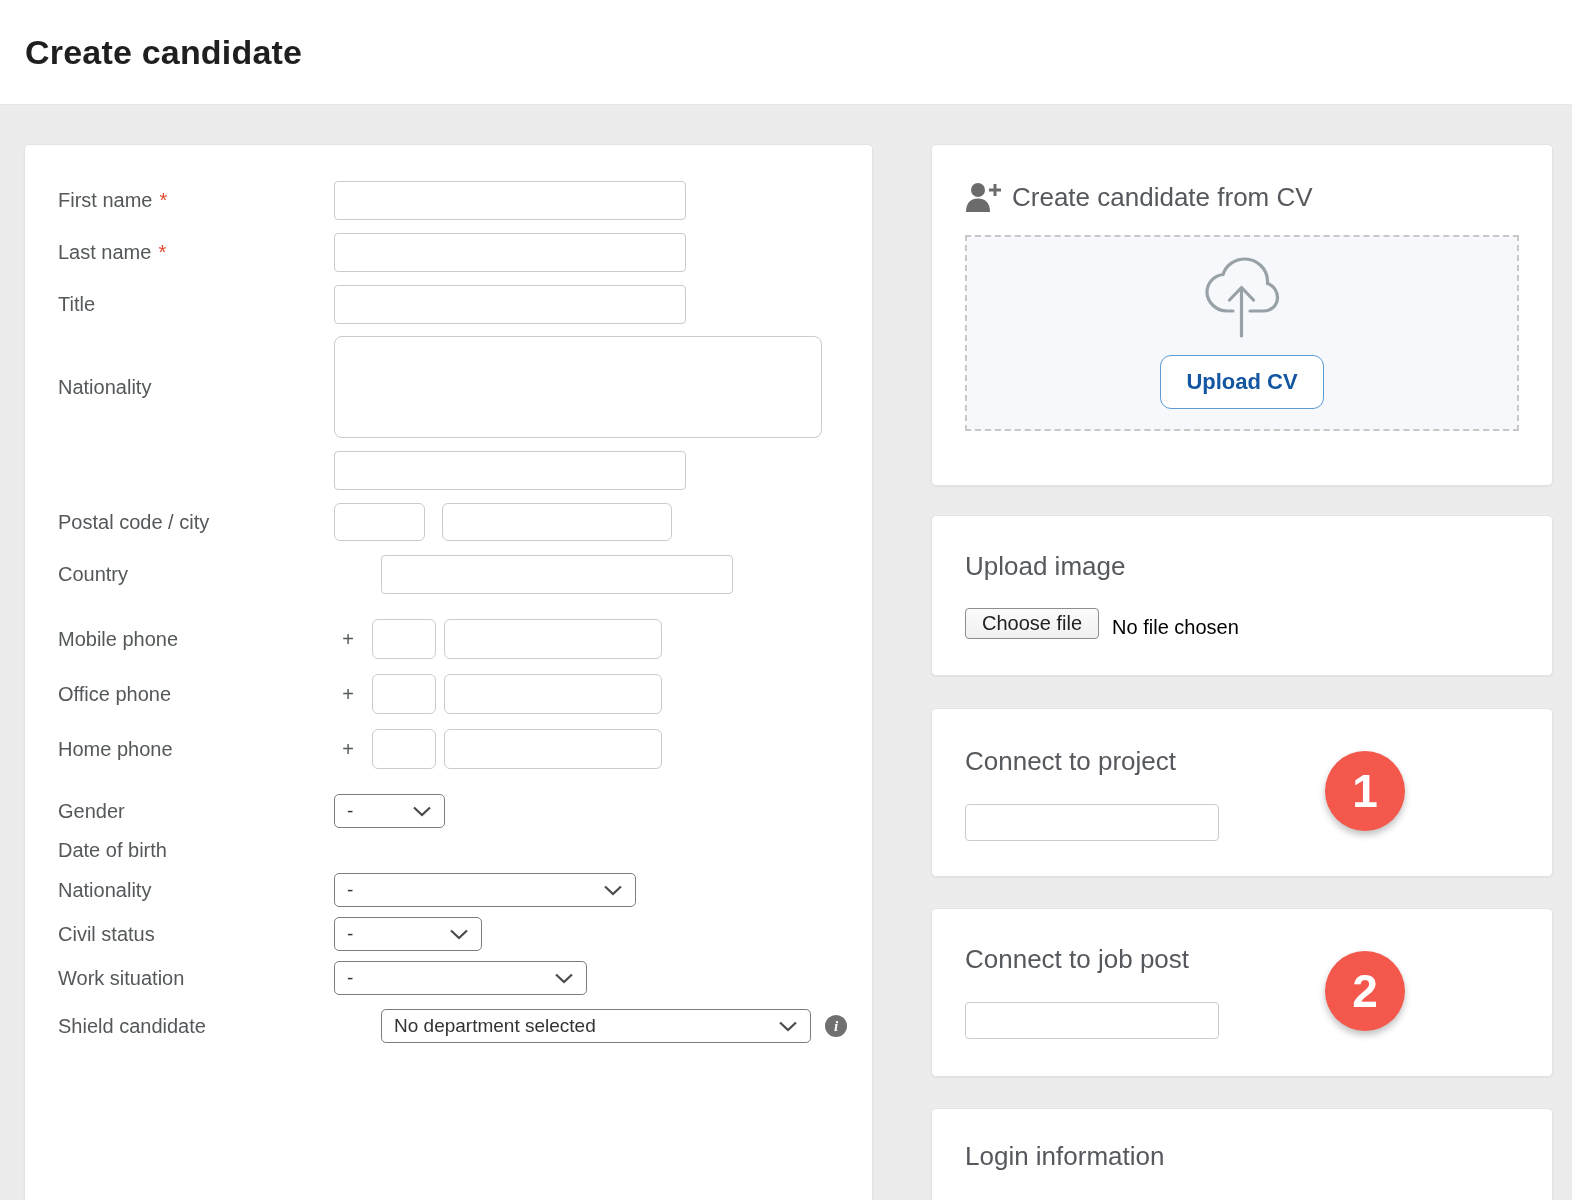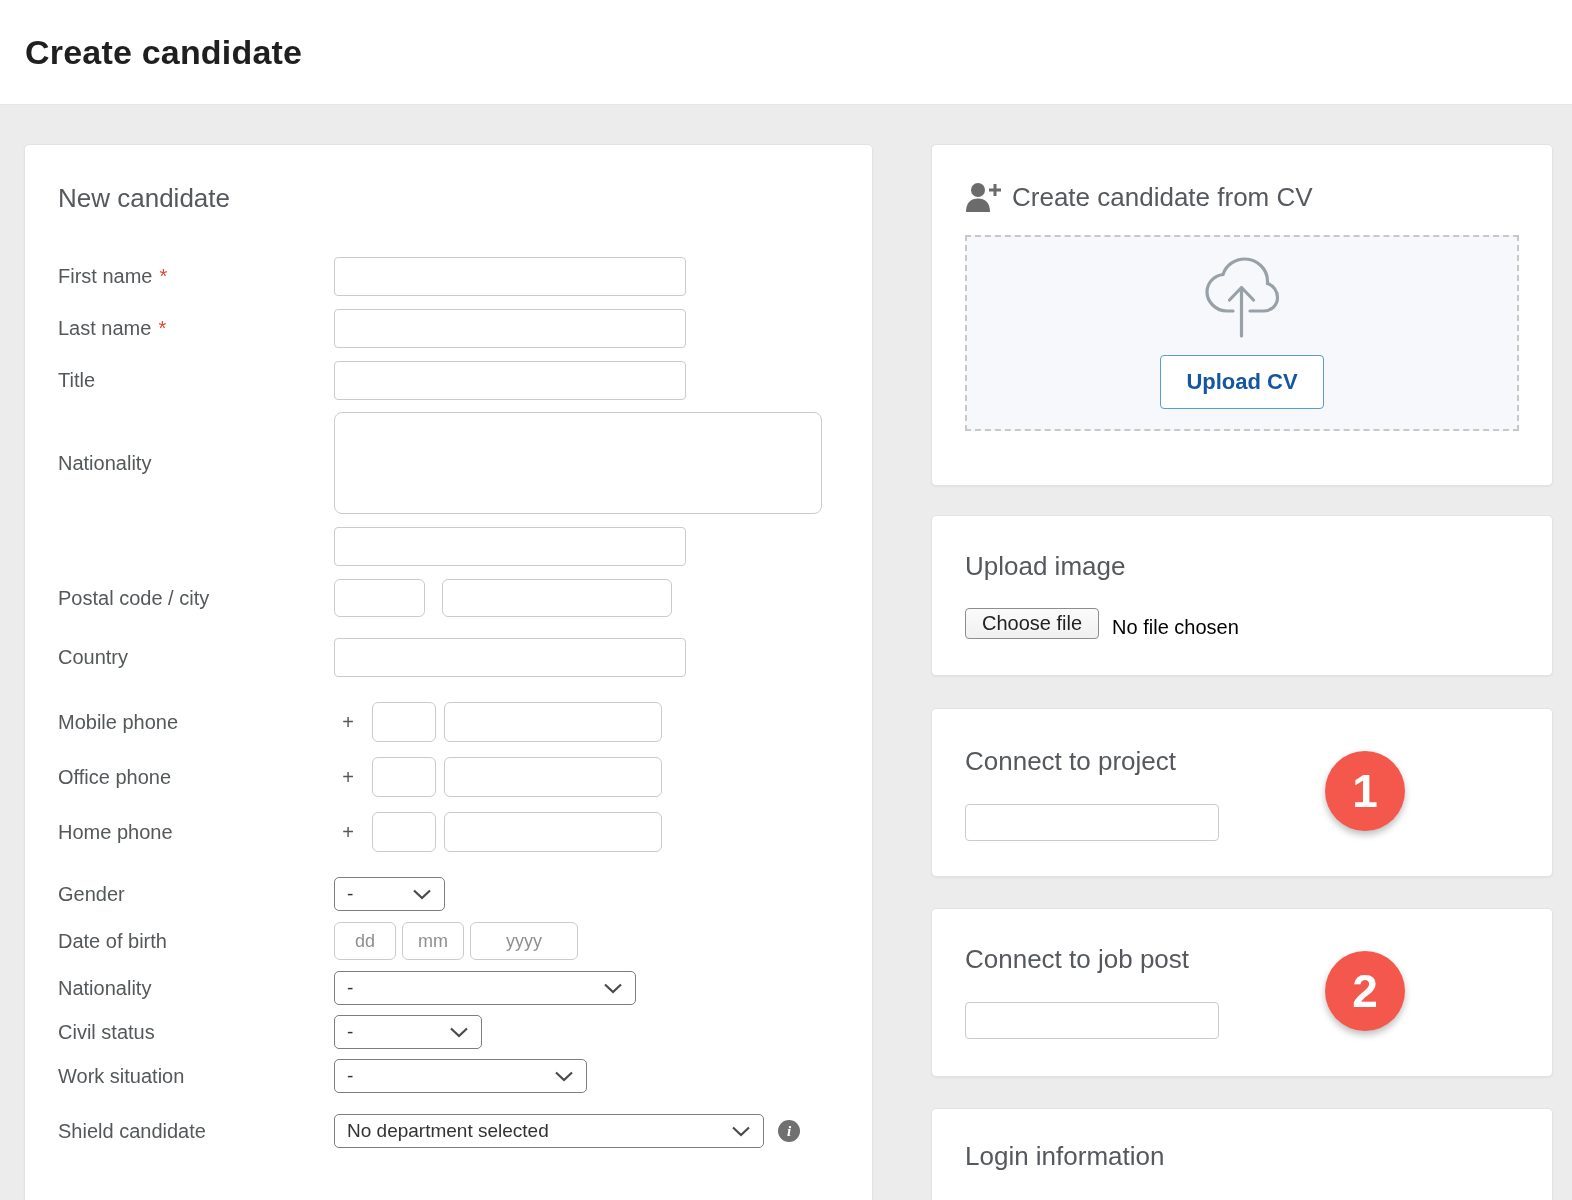--- a/index.html
+++ b/index.html
@@ -33,34 +33,34 @@
   .db { height:38px; border-radius:6px; text-align:center; }
   .sel { height:34px; background:#fff; border:1px solid #7d7d7d; border-radius:5px;
     display:flex; align-items:center; justify-content:space-between;
     padding:0 12px; font-size:19px; color:#333; cursor:default; }
   .sel svg { flex:none; margin-left:12px; }
   .info-icon { width:22px; height:22px; border-radius:50%; background:#707070; color:#fff;
     font-family:"Liberation Serif", serif; font-style:italic; font-weight:bold; font-size:15px;
     display:flex; align-items:center; justify-content:center; margin-left:14px; flex:none; }
 
   .mt13{margin-top:13px;} .mt12{margin-top:12px;} .mt30{margin-top:30px;}
-  .mt14{margin-top:21px;} .mt25{margin-top:25px;} .mt15{margin-top:15px;}
+  .mt14{margin-top:14px;gap:47px;} .mt25{margin-top:25px;} .mt15{margin-top:15px;}
   .mt11{margin-top:11px;} .mt10{margin-top:10px;} .mt26{margin-top:25px;}
 
   
   .right-card { left:931px; width:622px; }
   .cv-card { top:39px; height:342px; padding:36px 33px 0 33px; }
   .cv-head { display:flex; align-items:center; }
   .card-h { font-size:26px; color:#55585c; }
   .cv-head .card-h { margin-left:11px; }
   .dropzone { margin-top:22px; height:196px; border:2px dashed #c8c8c8; background:#f6f8fb;
     display:flex; flex-direction:column; align-items:center; }
   .cloud { margin-top:18px; }
   .upload-btn { margin-top:16px; width:164px; height:54px; background:#fff;
-    border:1px solid #5b9bd5; border-radius:4px; color:#1356a2; font-weight:bold;
+    border:1px solid #5b9bd5; border-radius:11px; color:#1356a2; font-weight:bold;
     font-size:22px; font-family:inherit; cursor:pointer; }
 
   .img-card { top:410px; height:161px; padding:35px 33px 0 33px; }
   .file-row { margin-top:26px; display:flex; align-items:flex-end; }
   .choose-file { height:31px; padding:0 16px; font-size:20px; color:#222;
     background:linear-gradient(#fbfbfb,#f0f0f0); border:1px solid #8d8d8d;
     border-radius:4px; font-family:inherit; cursor:pointer; }
   .no-file { color:#000000; font-size:20px; margin-left:13px; }
 
   .proj-card { top:603px; height:169px; padding:37px 0 0 33px; }
@@ -75,21 +75,20 @@
 </head>
 <body>
 
 <div class="page-header">
   <div class="page-title">Create candidate</div>
 </div>
 
 <div class="main">
 
   <div class="card left-card">
-    <div class="form-heading">New candidate</div>
 
     <div class="row">
       <div class="lbl"><span>First name</span><span class="req">*</span></div>
       <div class="ctrl">
           <input class="ti w352" style="">
         </div>
     </div>
 
     <div class="row mt13">
       <div class="lbl"><span>Last name</span><span class="req">*</span></div>
@@ -169,25 +168,20 @@
           <span>-</span>
           <svg width="20" height="11" viewBox="0 0 20 11">
               <polyline points="2,1.5 10,9 18,1.5" fill="none" stroke="#4a4a4a" stroke-width="2.2"></polyline>
             </svg>
         </div>
       </div>
     </div>
 
     <div class="row mt11">
       <div class="lbl">Date of birth</div>
-      <div class="ctrl">
-        <input class="ti db" style="width: 62px;" placeholder="dd">
-        <input class="ti db" style="width: 62px; margin-left: 6px;" placeholder="mm">
-        <input class="ti db" style="width: 108px; margin-left: 6px;" placeholder="yyyy">
-      </div>
     </div>
 
     <div class="row mt11">
       <div class="lbl">Nationality</div>
       <div class="ctrl">
         <div class="sel" style="width:302px">
           <span>-</span>
           <svg width="20" height="11" viewBox="0 0 20 11">
               <polyline points="2,1.5 10,9 18,1.5" fill="none" stroke="#4a4a4a" stroke-width="2.2"></polyline>
             </svg>

